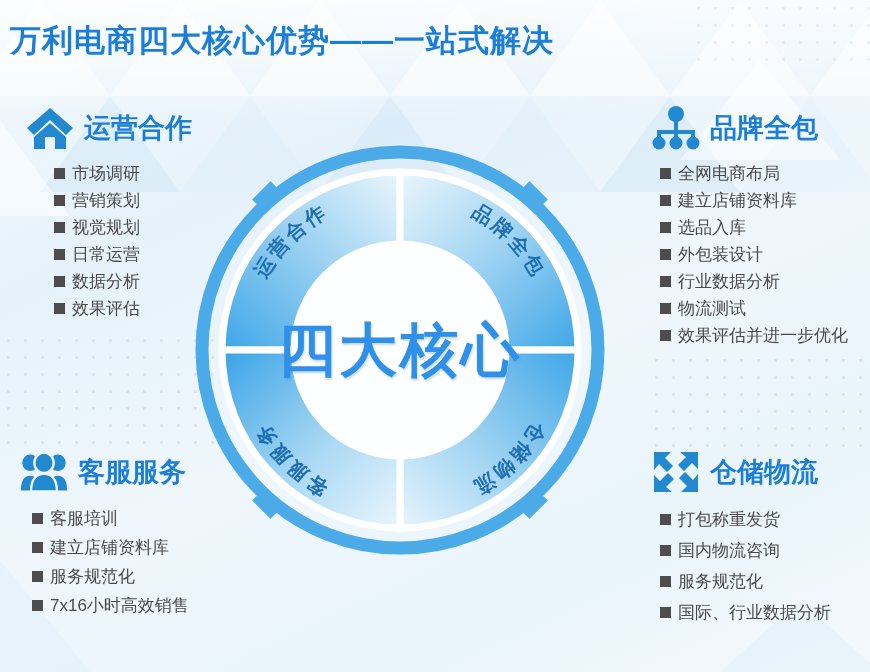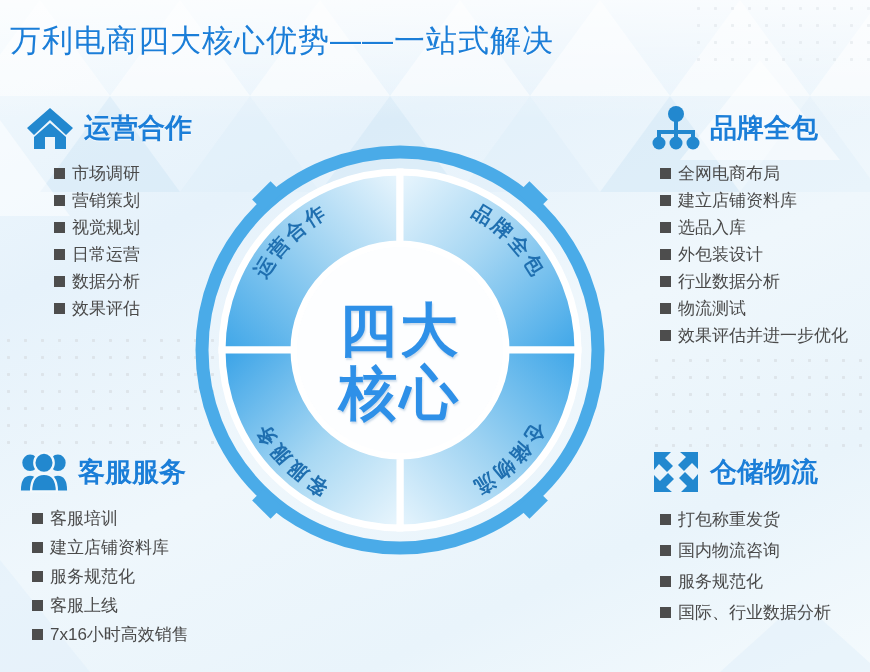--- a/index.html
+++ b/index.html
@@ -17,21 +17,21 @@
   .poly svg{width:100%;height:100%;display:block;}
   
   .dots{position:absolute;pointer-events:none;
     background-image:radial-gradient(#d9dfe4 1.4px, transparent 1.5px);
     background-size:17px 17px;opacity:.75;}
   .dots.left{left:0;top:332px;width:215px;height:118px;}
   .dots.right{left:648px;top:352px;width:222px;height:108px;}
   .dots.topright{left:690px;top:0px;width:180px;height:70px;opacity:.45;}
 
   
-  .title{position:absolute;left:10px;top:20px;font-size:31px;font-weight:normal;
+  .title{position:absolute;left:10px;top:20px;font-size:31px;font-weight:bold;
     color:#1b7ed8;letter-spacing:1px;white-space:nowrap;
     text-shadow:0 1px 0 rgba(255,255,255,.7);}
 
   
   .block{position:absolute;}
   .block.tl{left:26px;top:104px;}
   .block.tr{left:652px;top:104px;}
   .block.bl{left:20px;top:448px;}
   .block.br{left:652px;top:448px;}
 
@@ -49,22 +49,22 @@
   .block.bl ul.items{margin-left:12px;}
   .block.br ul.items{margin-left:8px;}
   .block.bl ul.items li{padding:6px 0;}
   .block.br ul.items li{padding:7px 0;}
 
   
   .donut{position:absolute;left:194px;top:144px;width:412px;height:412px;}
   .donut svg{display:block;width:412px;height:412px;overflow:visible;}
   .ringlabel{font-size:20px;font-weight:bold;fill:#1f6fb0;letter-spacing:3px;
     font-family:"Liberation Sans","DejaVu Sans",sans-serif;}
-  .center-txt{position:absolute;left:0;top:12px;width:412px;height:412px;
-    display:flex;flex-direction:column;align-items:center;justify-content:center;
+  .center-txt{position:absolute;left:0;top:0;width:412px;height:412px;
+    display:flex;flex-direction:row;align-items:center;justify-content:center;
     pointer-events:none;}
   .center-txt span{font-size:58px;font-weight:bold;color:#2e90e8;line-height:1.08;
     letter-spacing:3px;text-shadow:1px 2px 2px rgba(80,130,180,.28);}
 </style>
 </head>
 <body>
 
 <div class="stage">
 
   <div class="poly">
@@ -281,24 +281,20 @@
       <li>
           <span class="sq"></span>
           <span>建立店铺资料库</span>
         </li>
       <li>
           <span class="sq"></span>
           <span>服务规范化</span>
         </li>
       <li>
           <span class="sq"></span>
-          <span>客服上线</span>
-        </li>
-      <li>
-          <span class="sq"></span>
           <span>7x16小时高效销售</span>
         </li>
     </ul>
   </div>
 
   <div class="block br">
     <div class="head">
       <svg class="ico" viewBox="0 0 48 44">
         <g fill="#2288cf">
           <path d="M2 2 L19 2 L13 8 L21 16 L15 22 L7 14 L2 20 Z"></path>

